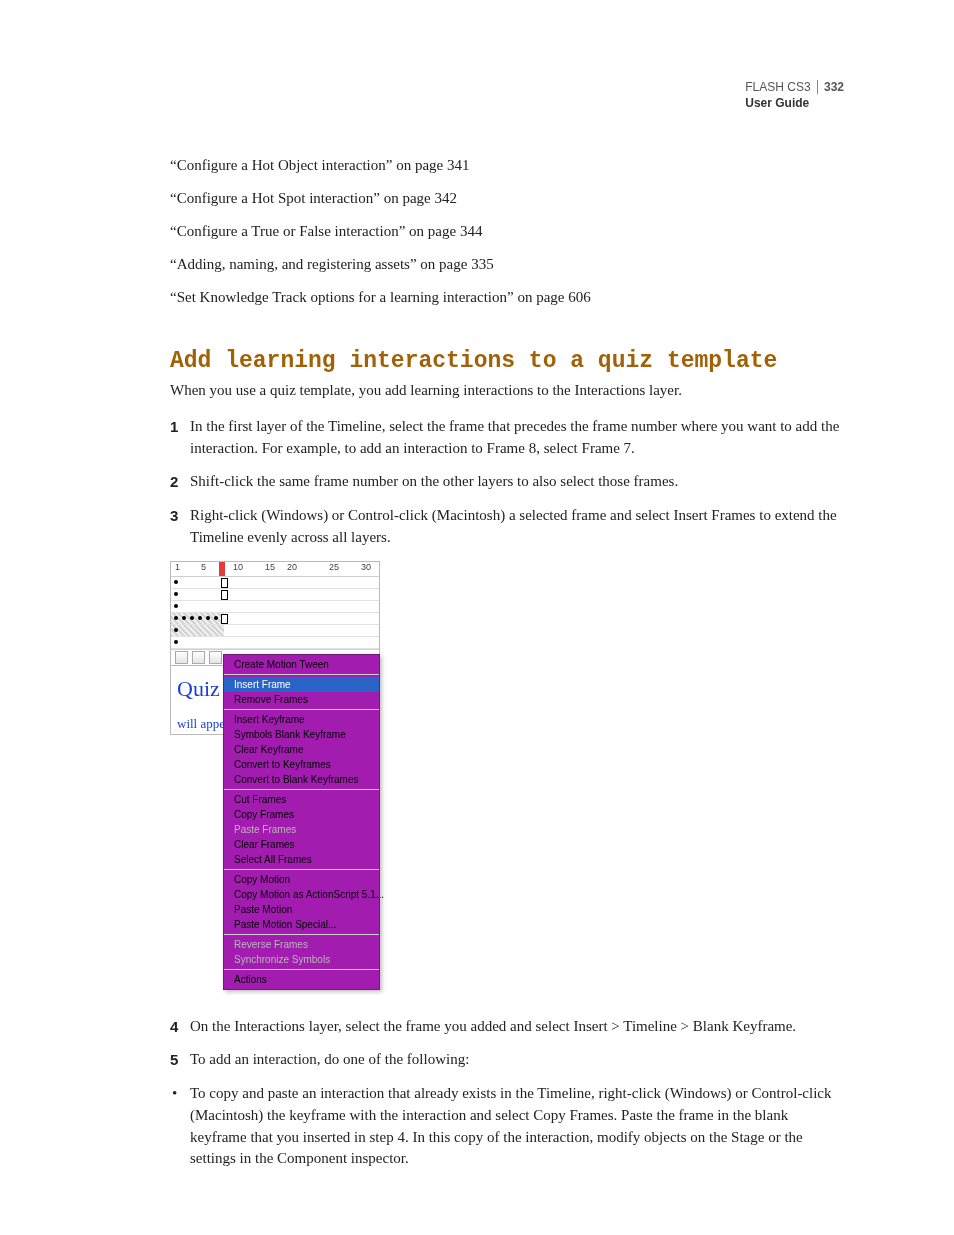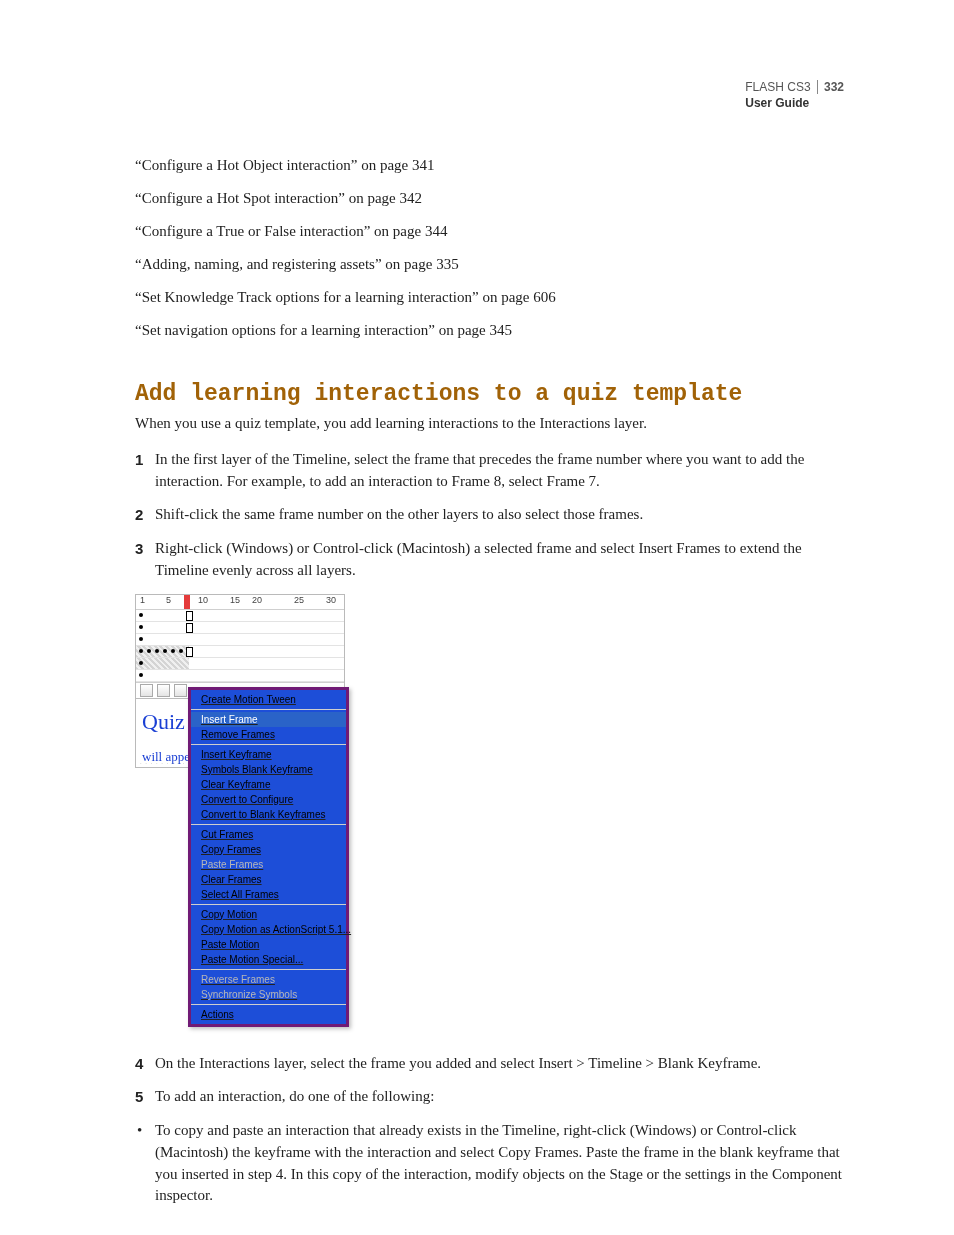--- a/index.html
+++ b/index.html
@@ -28,20 +28,21 @@
     font-weight: 700;
     color: #555;
     padding-left: 6px;
     border-left: 1px solid #888;
     margin-left: 3px;
   }
   .header .title-line { color: #555; }
   .header .guide { font-weight: 700; color: #333; }
   .body {
     margin-top: 75px;
+    margin-left: 35px;
   }
   p { margin: 0; }
   .xref {
     margin: 0 0 12px 0;
     line-height: 1.4;
   }
   h2 {
     font-family: Liberation Mono, monospace;
     font-weight: 700;
     font-size: 23px;
@@ -152,26 +153,25 @@
   }
   .stage .dots {
     position:absolute; left:4px; bottom:2px;
     font-size:6px; color:#999; letter-spacing:1px;
   }
   .menu {
     margin-left: 53px;
     margin-top: -81px;
     position: relative;
     width: 155px;
-    background: #1d4ed8;
-    border: 3px solid #701a75;
+    background: #a21caf;
+    border: 1px solid #701a75;
     box-shadow: 2px 2px 4px rgba(0,0,0,.25);
     padding: 2px 0;
     z-index: 5;
-    text-decoration: underline;
   }
   .menu .item {
     padding: 1px 10px;
     line-height: 13px;
     color: #000;
     white-space: nowrap;
   }
   .menu .item.hl {
     background: #2a63c8;
     color: #fff;
@@ -194,21 +194,20 @@
     </div>
     <div class="guide">User Guide</div>
   </div>
 
   <div class="body">
     <p class="xref">“Configure a Hot Object interaction” on page 341</p>
     <p class="xref">“Configure a Hot Spot interaction” on page 342</p>
     <p class="xref">“Configure a True or False interaction” on page 344</p>
     <p class="xref">“Adding, naming, and registering assets” on page 335</p>
     <p class="xref">“Set Knowledge Track options for a learning interaction” on page 606</p>
-    <p class="xref">“Set navigation options for a learning interaction” on page 345</p>
 
     <h2>Add learning interactions to a quiz template</h2>
     <p class="para">When you use a quiz template, you add learning interactions to the Interactions layer.</p>
 
     <div class="step">
       <span class="num">1</span>
       <span class="txt">In the first layer of the Timeline, select the frame that precedes the frame number where you want to add the interaction. For example, to add an interaction to Frame 8, select Frame 7.</span>
     </div>
     <div class="step">
       <span class="num">2</span>
@@ -275,21 +274,21 @@
 
       <div class="menu">
         <div class="item">Create Motion Tween</div>
         <hr>
         <div class="item hl">Insert Frame</div>
         <div class="item">Remove Frames</div>
         <hr>
         <div class="item">Insert Keyframe</div>
         <div class="item">Symbols Blank Keyframe</div>
         <div class="item">Clear Keyframe</div>
-        <div class="item">Convert to Configure</div>
+        <div class="item">Convert to Keyframes</div>
         <div class="item">Convert to Blank Keyframes</div>
         <hr>
         <div class="item">Cut Frames</div>
         <div class="item">Copy Frames</div>
         <div class="item dis">Paste Frames</div>
         <div class="item">Clear Frames</div>
         <div class="item">Select All Frames</div>
         <hr>
         <div class="item">Copy Motion</div>
         <div class="item">Copy Motion as ActionScript 5.1...</div>

